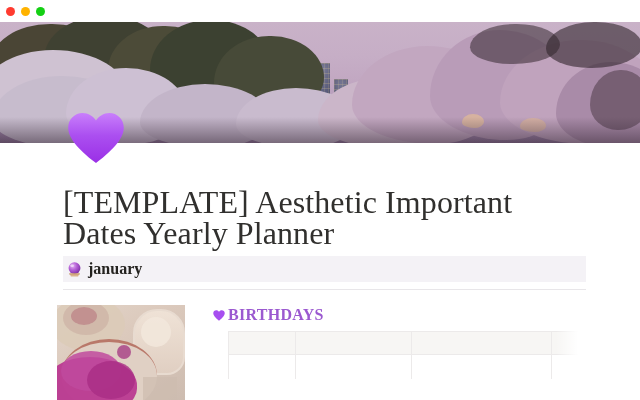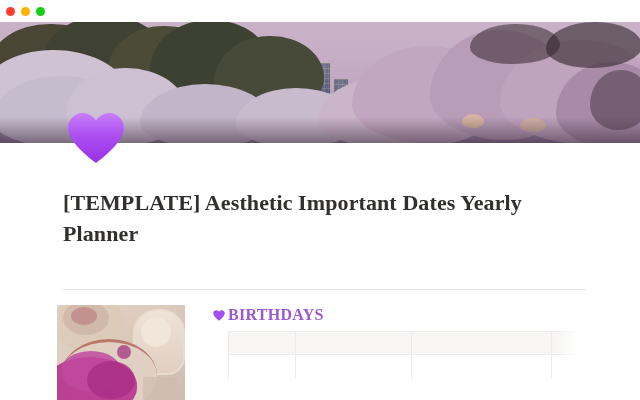--- a/index.html
+++ b/index.html
@@ -134,22 +134,22 @@
     width: 640px;
     height: 257px;
     background: #ffffff;
   }
   .page-title {
     position: absolute;
     left: 63px;
     top: 44px;
     width: 500px;
     font-family: "Liberation Serif", serif;
-    font-weight: 700;
-    font-size: 22px;
+    font-weight: 400;
+    font-size: 32px;
     line-height: 31px;
     color: #31302e;
     letter-spacing: .1px;
   }
 
   
   .month-band {
     position: absolute;
     left: 63px;
     top: 113px;
@@ -315,20 +315,36 @@
         <stop offset="100%" stop-color="#9a2fe6"></stop>
       </linearGradient>
     </defs>
     <path d="M32 57 C10 40 1 28 1 17.5 C1 7.8 8.4 1 17 1 C23.6 1 28.8 4.6 32 9.6 C35.2 4.6 40.4 1 47 1 C55.6 1 63 7.8 63 17.5 C63 28 54 40 32 57 Z" fill="url(#heartGrad)"></path>
   </svg>
 
   <div class="content">
 
     <div class="page-title">[TEMPLATE] Aesthetic Important Dates Yearly Planner</div>
 
+    <div class="month-band">
+      <svg class="month-emoji" viewBox="0 0 24 24">
+        <defs>
+          <radialGradient id="ballGrad" cx="35%" cy="32%" r="72%">
+            <stop offset="0%" stop-color="#e3b8f2"></stop>
+            <stop offset="45%" stop-color="#b763d8"></stop>
+            <stop offset="100%" stop-color="#7d2fa6"></stop>
+          </radialGradient>
+        </defs>
+        <circle cx="12" cy="10" r="8.4" fill="url(#ballGrad)"></circle>
+        <ellipse cx="8.6" cy="6.6" rx="2.6" ry="1.8" fill="#f3ddfa" opacity=".8"></ellipse>
+        <path d="M5.4 18.4 h13.2 l-1.5 3.6 h-10.2 z" fill="#d9b38c"></path>
+        <rect x="4.3" y="17.2" width="15.4" height="1.9" rx=".9" fill="#c79a6e"></rect>
+      </svg>
+      <span class="month-label">january</span>
+    </div>
     <div class="month-rule"></div>
 
     <div class="photo">
       <div class="photo-layer" style="inset:0; background:linear-gradient(145deg,#e3d6cb 0%,#dccabd 40%,#cdbcb0 100%);"></div>
       <div class="photo-layer" style="left:-6px; top:-8px; width:74px; height:54px; border-radius:50%; background:#dccbb8; opacity:.9;"></div>
       <div class="photo-layer" style="left:6px; top:-4px; width:46px; height:34px; border-radius:50%; background:#cdb3a6; opacity:.75;"></div>
       <div class="photo-layer" style="left:14px; top:2px; width:26px; height:18px; border-radius:50%; background:#b8777e; opacity:.6;"></div>
       <div class="photo-layer" style="left:76px; top:4px; width:48px; height:62px; border-radius:24px 24px 18px 18px; background:linear-gradient(to bottom,#efe2d6,#e0cfc2); border:2px solid #e8dbd0;"></div>
       <div class="photo-layer" style="left:84px; top:12px; width:30px; height:30px; border-radius:50%; background:#f2e7dc; opacity:.85;"></div>
       <div class="photo-layer" style="left:88px; top:60px; width:8px; height:26px; background:#dccdc0;"></div>

